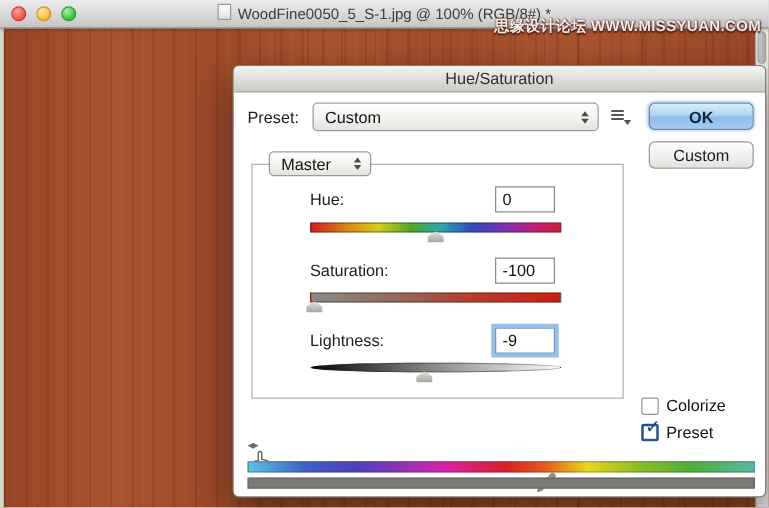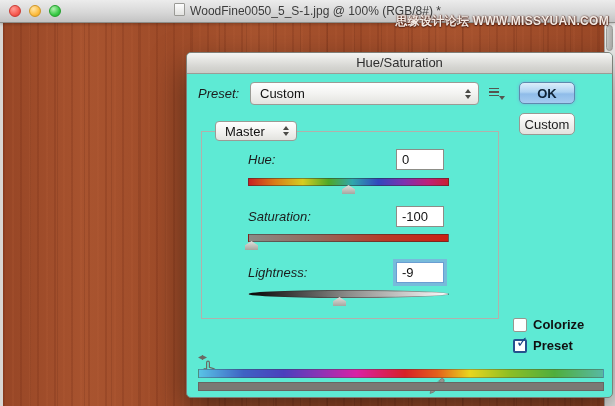--- a/index.html
+++ b/index.html
@@ -50,50 +50,50 @@
     position:absolute;right:0;top:22px;width:11px;height:384px;z-index:2;
     background:#ececea;border-left:1px solid #aaaaa6;box-sizing:border-box;
   }
   .scroll-thumb{
     position:absolute;left:1px;top:3px;width:7px;height:26px;border-radius:4px;
     background:linear-gradient(90deg,#c9c9c6,#adadaa);border:1px solid #9d9d99;box-sizing:border-box;
   }
   
   .dialog{
     position:absolute;left:186px;top:52px;width:427px;height:346px;z-index:5;
-    background:#5eead4;border:1px solid #7f7f78;border-radius:5px;box-sizing:border-box;
+    background:#ffffff;border:1px solid #7f7f78;border-radius:5px;box-sizing:border-box;
     box-shadow:0 14px 34px rgba(0,0,0,.5);overflow:hidden;
     font-size:13px;color:#1c1c1c;
   }
   .dlg-title{
     height:20px;line-height:20px;text-align:center;font-size:13px;color:#2e2e2e;
     background:linear-gradient(#f5f5f3,#d5d5d1 70%,#cbcbc6);
     border-bottom:1px solid #9c9c96;
   }
   .abs{position:absolute;}
-  .lbl{white-space:nowrap;font-style:italic;}
+  .lbl{white-space:nowrap;}
   
   .popup{
     background:linear-gradient(#ffffff,#f3f3f1 50%,#e3e3df);
     border:1px solid #9b9b95;border-radius:4px;box-sizing:border-box;
     display:flex;align-items:center;
   }
   .popup .ptext{flex:1;padding-left:9px;font-size:13px;color:#111;}
   .arrows{display:flex;flex-direction:column;gap:2px;margin-right:7px;align-items:center;}
   .tri-up{width:0;height:0;border-left:3.5px solid transparent;border-right:3.5px solid transparent;border-bottom:4.5px solid #4a4a46;}
   .tri-down{width:0;height:0;border-left:3.5px solid transparent;border-right:3.5px solid transparent;border-top:4.5px solid #4a4a46;}
   
   .preset-menu{width:16px;height:13px;}
   .pm-lines{position:absolute;left:0;top:1px;width:10px;height:8px;
     background:repeating-linear-gradient(#55554f 0 1.4px,rgba(0,0,0,0) 1.4px 3.4px);}
   .pm-arrow{position:absolute;right:0;bottom:0;width:0;height:0;
     border-left:3px solid transparent;border-right:3px solid transparent;border-top:4px solid #55554f;}
   
   .btn{
-    width:56px;height:22px;border-radius:5px;box-sizing:border-box;
+    width:84px;height:22px;border-radius:5px;box-sizing:border-box;
     display:flex;align-items:center;justify-content:center;font-size:13px;
   }
   .btn.ok{
     background:linear-gradient(#dceefb,#aed2f2 45%,#8fbce9 55%,#a6cbf0);
     border:1px solid #6088ae;color:#0f2236;font-weight:bold;
     box-shadow:0 0 3px rgba(120,170,220,.9);
   }
   .btn.cancel{
     background:linear-gradient(#ffffff,#f0f0ee 50%,#e2e2de);
     border:1px solid #999993;color:#1c1c1c;
@@ -116,21 +116,21 @@
     width:13px;height:9px;
     clip-path:polygon(50% 0,100% 48%,100% 100%,0 100%,0 48%);
     background:linear-gradient(#e2e2de,#a6a6a0);
     filter:drop-shadow(0 0 1px #555);
   }
   
   .checkrow{display:flex;align-items:center;gap:6px;}
   .cbox{width:14px;height:14px;box-sizing:border-box;background:#fff;border:1px solid #97978f;border-radius:2px;position:relative;}
   .cbox.checked{border:2px solid #25518e;}
   .checkmark{position:absolute;left:1px;top:-7px;font-size:15px;font-weight:bold;color:#1d4887;line-height:1;}
-  .cblabel{font-size:13px;color:#111;font-weight:bold;}
+  .cblabel{font-size:13px;color:#111;}
   
   .spectrum{
     left:11px;width:406px;height:9px;border:1px solid rgba(60,60,60,.35);box-sizing:border-box;
     background:linear-gradient(90deg,#59c3e6 0%,#3e62c4 11%,#4b3fbd 21%,#8c35b5 30%,#d921a5 39%,#d82027 51%,#e4601b 59%,#e9d61d 67%,#8cbe24 77%,#4fae3d 88%,#58b9a2 100%);
   }
   .graybar{left:11px;width:406px;height:9px;border:1px solid rgba(60,60,60,.3);box-sizing:border-box;background:#7b7974;}
   
   .eyedropper{width:18px;height:20px;position:relative;}
   .eyedropper svg{display:block;}
   .hand-icon{width:20px;height:20px;position:relative;}

